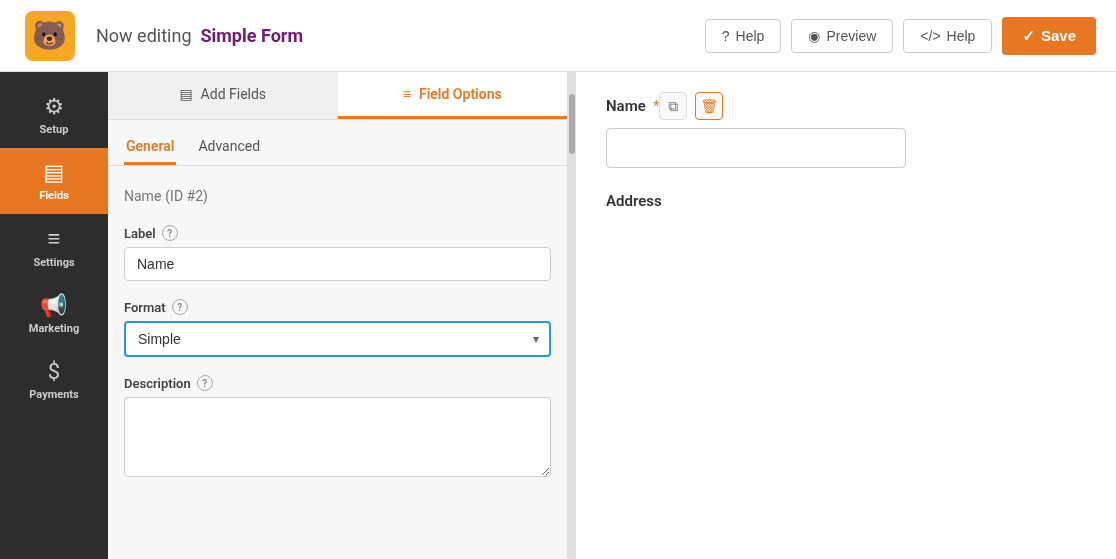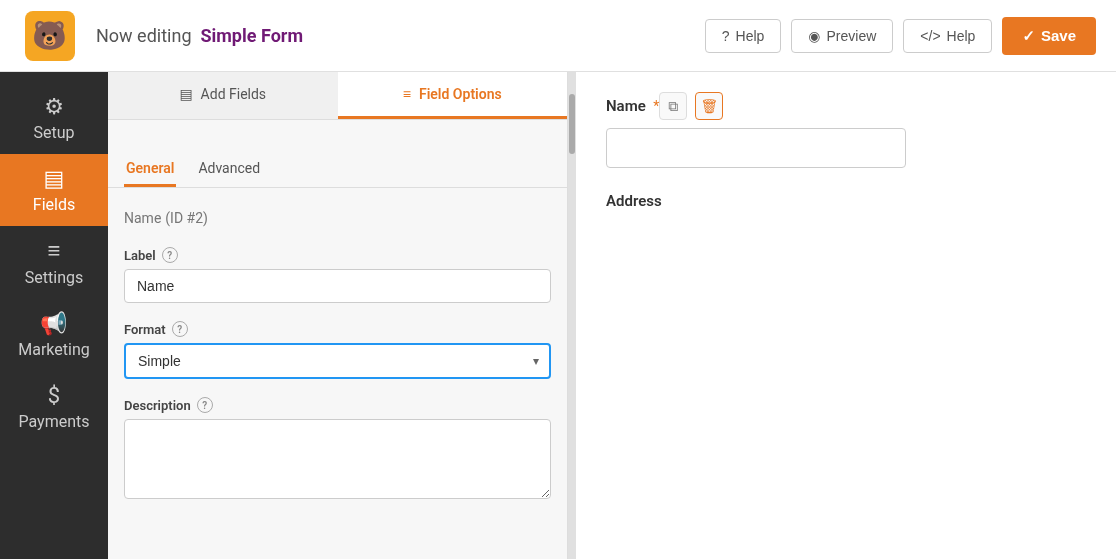--- a/index.html
+++ b/index.html
@@ -90,21 +90,21 @@
       display: flex;
       flex-direction: column;
       align-items: center;
       padding: 12px 8px;
       cursor: pointer;
       color: #ccc;
       gap: 4px;
     }
     .sidebar-item.active { background: #e87722; color: #fff; }
     .sidebar-item .si-icon { font-size: 22px; }
-    .sidebar-item .si-label { font-size: 16px; font-weight: 400; }
+    .sidebar-item .si-label { font-size: 11px; font-weight: 700; }
 
     
     .center-panel {
       width: 460px;
       background: #f7f7f7;
       border-right: 1px solid #ddd;
       display: flex;
       flex-direction: column;
       overflow: hidden;
     }
@@ -137,21 +137,20 @@
       gap: 20px;
       background: #f7f7f7;
       border-bottom: 1px solid #ddd;
     }
     .sub-tab {
       padding: 8px 2px;
       cursor: pointer;
       font-size: 14px;
       color: #555;
       border-bottom: 3px solid transparent;
-      margin-top: 22px;
     }
     .sub-tab.active { color: #e87722; border-bottom-color: #e87722; font-weight: 600; }
 
     
     .field-options-content {
       padding: 20px 16px;
       overflow-y: auto;
       flex: 1;
     }
     .field-title {

